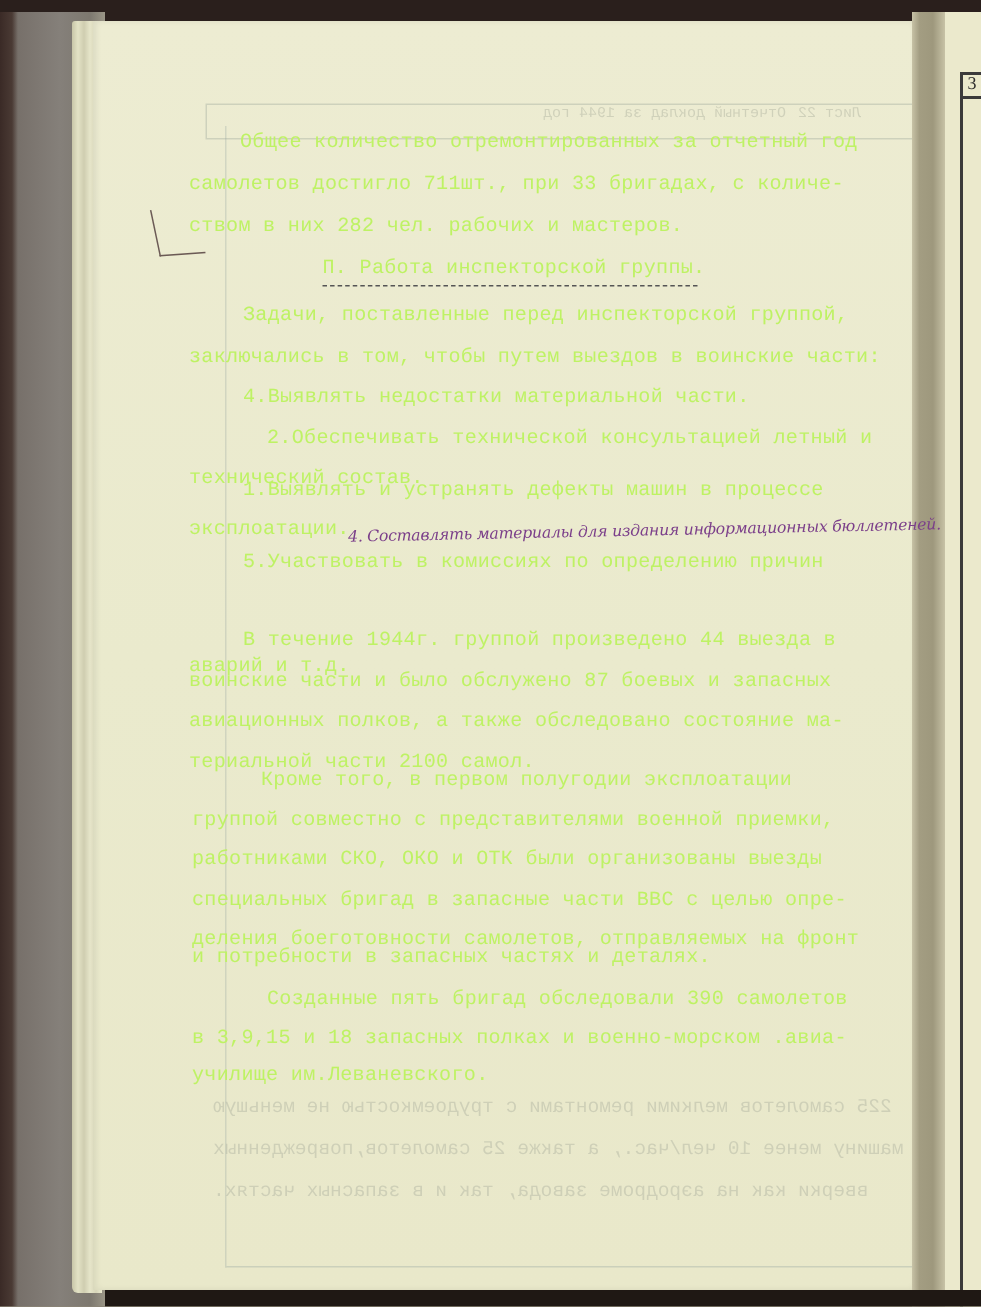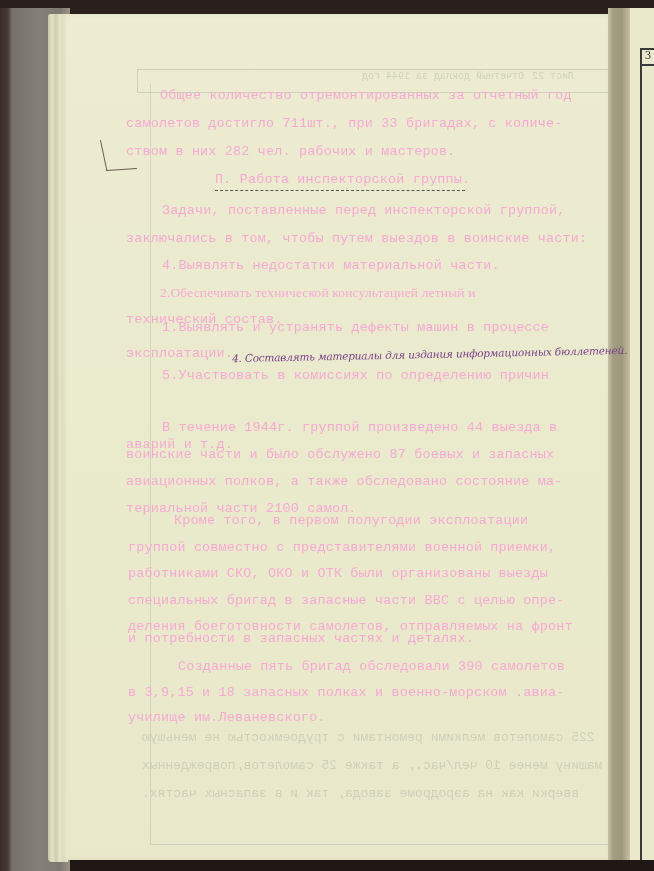--- a/index.html
+++ b/index.html
@@ -36,21 +36,21 @@
   .next-page .rule-h2 { position:absolute; left:12px; top:56px; width:12px; height:2px; background:#3b3a3a; }
   .next-page .num { position:absolute; left:15px; top:40px; font-size:12px; color:#2d2c2c; font-family:"Liberation Serif", serif; }
   .top-shadow { position:absolute; left:0; top:0; width:654px; height:10px; background:#2a1f1c; }
   .bottom-shadow { position:absolute; left:70px; top:860px; width:584px; height:11px; background:#1f1814; }
 
   
   .bleed { position:absolute; color:#b9bca8; opacity:0.55; font-size:13px; white-space:nowrap; transform:scaleX(-1); }
   .bleed-box { position:absolute; left:75px; top:55px; width:520px; height:22px; border:1px solid rgba(150,160,150,0.35); }
   .bleed-frame { position:absolute; left:88px; top:70px; width:508px; height:760px; border-left:1px solid rgba(150,165,160,0.3); border-bottom:1px solid rgba(150,165,160,0.35); }
 
-  .line { position:absolute; font-size:13.4px; color:#f9a8d4; white-space:nowrap; letter-spacing:0.2px; }
+  .line { position:absolute; font-size:13.4px; color:#bef264; white-space:nowrap; letter-spacing:0.2px; }
   .heading-underline { position:absolute; left:215px; top:190px; width:250px; border-top:1px dashed #555; }
   .handwrite {
     position:absolute; left:168px; top:346px; font-family:"DejaVu Serif", serif; font-style:italic;
     font-size:10.5px; color:#7b3f8a; white-space:nowrap; transform:rotate(-1.2deg); letter-spacing:-0.2px;
   }
   .check-mark {
     position:absolute; left:103px; top:139px; width:30px; height:30px;
     border-left:1.3px solid #6b5a55; border-bottom:1.3px solid #6b5a55; transform:skewX(8deg) rotate(-4deg);
   }
 </style>
@@ -84,21 +84,21 @@
 <div class="line" style="left:126px;top:144px;">ством в них 282 чел. рабочих и мастеров.</div>
 <div class="check-mark"></div>
 
 <div class="line" style="left:215px;top:172px;">П. Работа инспекторской группы.</div>
 <div class="heading-underline"></div>
 
 <div class="line" style="left:162px;top:203px;">Задачи, поставленные перед инспекторской группой,</div>
 <div class="line" style="left:126px;top:231px;">заключались в том, чтобы путем выездов в воинские части:</div>
 
 <div class="line" style="left:162px;top:258px;">4.Выявлять недостатки материальной части.</div>
-<div class="line" style="left:160px;top:285px;font-family:Liberation Serif, serif;">2.Обеспечивать технической консультацией летный и</div>
+<div class="line" style="left:178px;top:285px;">2.Обеспечивать технической консультацией летный и</div>
 <div class="line" style="left:126px;top:312px;">технический состав.</div>
 <div class="line" style="left:162px;top:319px;top:320px;">1.Выявлять и устранять дефекты машин в процессе</div>
 <div class="line" style="left:126px;top:346px;">эксплоатации.</div>
 <div class="handwrite" style="left:232px;top:348px;">4. Составлять материалы для издания информационных бюллетеней.</div>
 <div class="line" style="left:162px;top:368px;">5.Участвовать в комиссиях по определению причин</div>
 <div class="line" style="left:126px;top:397px;margin-top:40px;">аварий и т.д.</div>
 
 <div class="line" style="left:162px;top:420px;">В течение 1944г. группой произведено 44 выезда в</div>
 <div class="line" style="left:126px;top:447px;">воинские части и было обслужено 87 боевых и запасных</div>
 <div class="line" style="left:126px;top:474px;">авиационных полков, а также обследовано состояние ма-</div>

